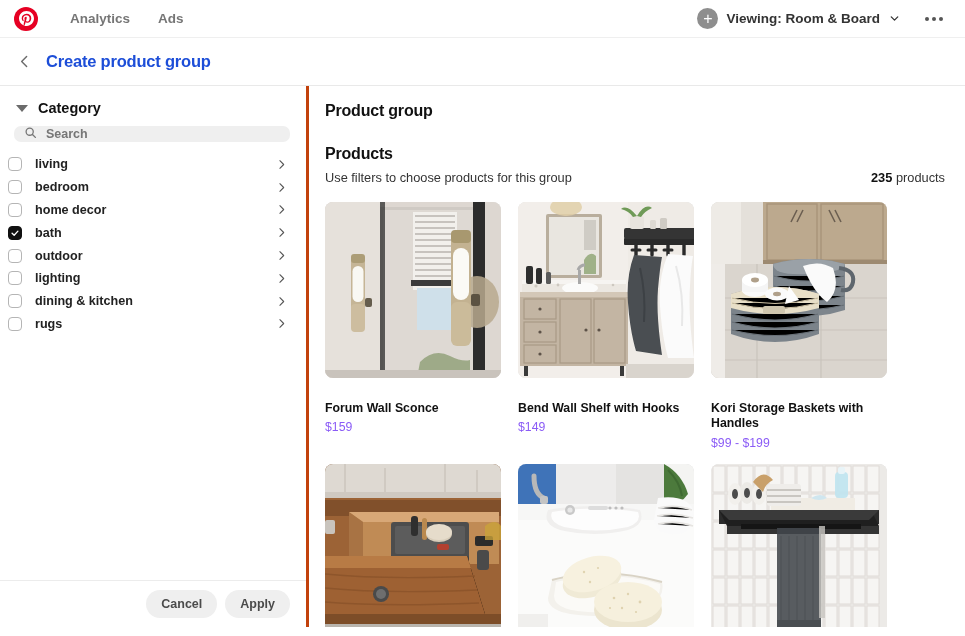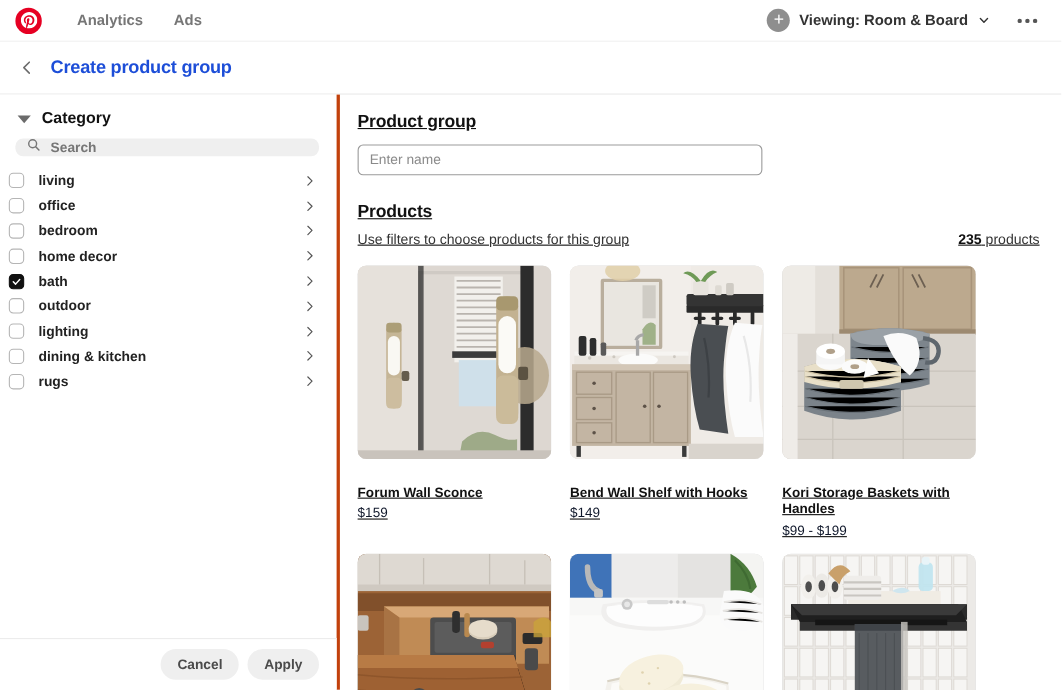--- a/index.html
+++ b/index.html
@@ -137,21 +137,20 @@
     padding: 7px 15px; border-radius: 16px;
     background: #efefef; color: #4b4b4b;
   }
 
   
   .main {
     flex: 1 1 auto;
     padding: 16px 0 0 16px;
     overflow-y: auto;
     background: #fff;
-    text-decoration: underline;
   }
   .sec-title { font-size: 16px; font-weight: 700; color: #111; letter-spacing: -0.2px; }
   .name-input {
     margin-top: 11px;
     width: 368px; height: 28px;
     border: 1px solid #9b9b9b; border-radius: 5px;
     padding: 0 10px;
     font-family: inherit; font-size: 12.5px; color: #111;
     outline: none; background: #fff;
   }
@@ -177,21 +176,21 @@
     width: 176px; height: 176px;
     border-radius: 8px; overflow: hidden;
     position: relative; background: #ddd;
   }
   .thumb svg { display: block; width: 100%; height: 100%; }
   .ptitle {
     margin-top: 23px;
     font-size: 12.3px; font-weight: 700; color: #111;
     line-height: 1.25;
   }
-  .pprice { margin-top: 4px; font-size: 12.3px; color: #0f172a; }
+  .pprice { margin-top: 4px; font-size: 12.3px; color: #8b5cf6; }
 </style>
 </head>
 <body>
 
 <div class="topnav">
   <div class="pin-logo">
     <svg width="15" height="15" viewBox="0 0 24 24" aria-hidden="true">
       <path fill="#ffffff" d="M12 0C5.37 0 0 5.37 0 12c0 5.08 3.16 9.42 7.63 11.17-.11-.95-.2-2.4.04-3.44.22-.93 1.4-5.94 1.4-5.94s-.36-.72-.36-1.78c0-1.67.97-2.92 2.17-2.92 1.02 0 1.52.77 1.52 1.69 0 1.03-.66 2.57-1 4-.28 1.19.6 2.16 1.77 2.16 2.12 0 3.76-2.24 3.76-5.47 0-2.86-2.06-4.86-5-4.86-3.41 0-5.41 2.56-5.41 5.2 0 1.03.4 2.14.89 2.74.1.12.11.22.08.34-.09.38-.29 1.19-.33 1.35-.05.22-.17.27-.4.16-1.5-.7-2.43-2.89-2.43-4.65 0-3.78 2.75-7.26 7.92-7.26 4.16 0 7.39 2.96 7.39 6.92 0 4.13-2.6 7.45-6.22 7.45-1.21 0-2.35-.63-2.74-1.38l-.75 2.85c-.27 1.04-1 2.35-1.49 3.15 1.12.35 2.31.53 3.55.53 6.63 0 12-5.37 12-12S18.63 0 12 0z"></path>
     </svg>
   </div>
@@ -254,29 +253,20 @@
         <span class="cbox"></span>
         <span class="cat-label">living</span>
         <span class="cat-arrow">
             <svg width="13" height="13" viewBox="0 0 24 24">
               <path d="M9 5l7 7-7 7" fill="none" stroke="#555" stroke-width="2" stroke-linecap="round" stroke-linejoin="round"></path>
             </svg>
           </span>
       </div>
       <div class="cat-row">
         <span class="cbox"></span>
-        <span class="cat-label">office</span>
-        <span class="cat-arrow">
-            <svg width="13" height="13" viewBox="0 0 24 24">
-              <path d="M9 5l7 7-7 7" fill="none" stroke="#555" stroke-width="2" stroke-linecap="round" stroke-linejoin="round"></path>
-            </svg>
-          </span>
-      </div>
-      <div class="cat-row">
-        <span class="cbox"></span>
         <span class="cat-label">bedroom</span>
         <span class="cat-arrow">
             <svg width="13" height="13" viewBox="0 0 24 24">
               <path d="M9 5l7 7-7 7" fill="none" stroke="#555" stroke-width="2" stroke-linecap="round" stroke-linejoin="round"></path>
             </svg>
           </span>
       </div>
       <div class="cat-row">
         <span class="cbox"></span>
         <span class="cat-label">home decor</span>
@@ -340,21 +330,20 @@
     <div class="sidebar-footer">
       <button class="btn">Cancel</button>
       <button class="btn">Apply</button>
     </div>
   </div>
 
   <div class="main">
 
     <div>
       <div class="sec-title">Product group</div>
-      <input class="name-input" type="text" placeholder="Enter name" style="">
     </div>
 
     <div class="products-head">
       <div class="sec-title">Products</div>
       <div class="sub-row">
         <span class="sub-text">Use filters to choose products for this group</span>
         <span class="count"><b>235</b><span> products</span></span>
       </div>
     </div>
 

